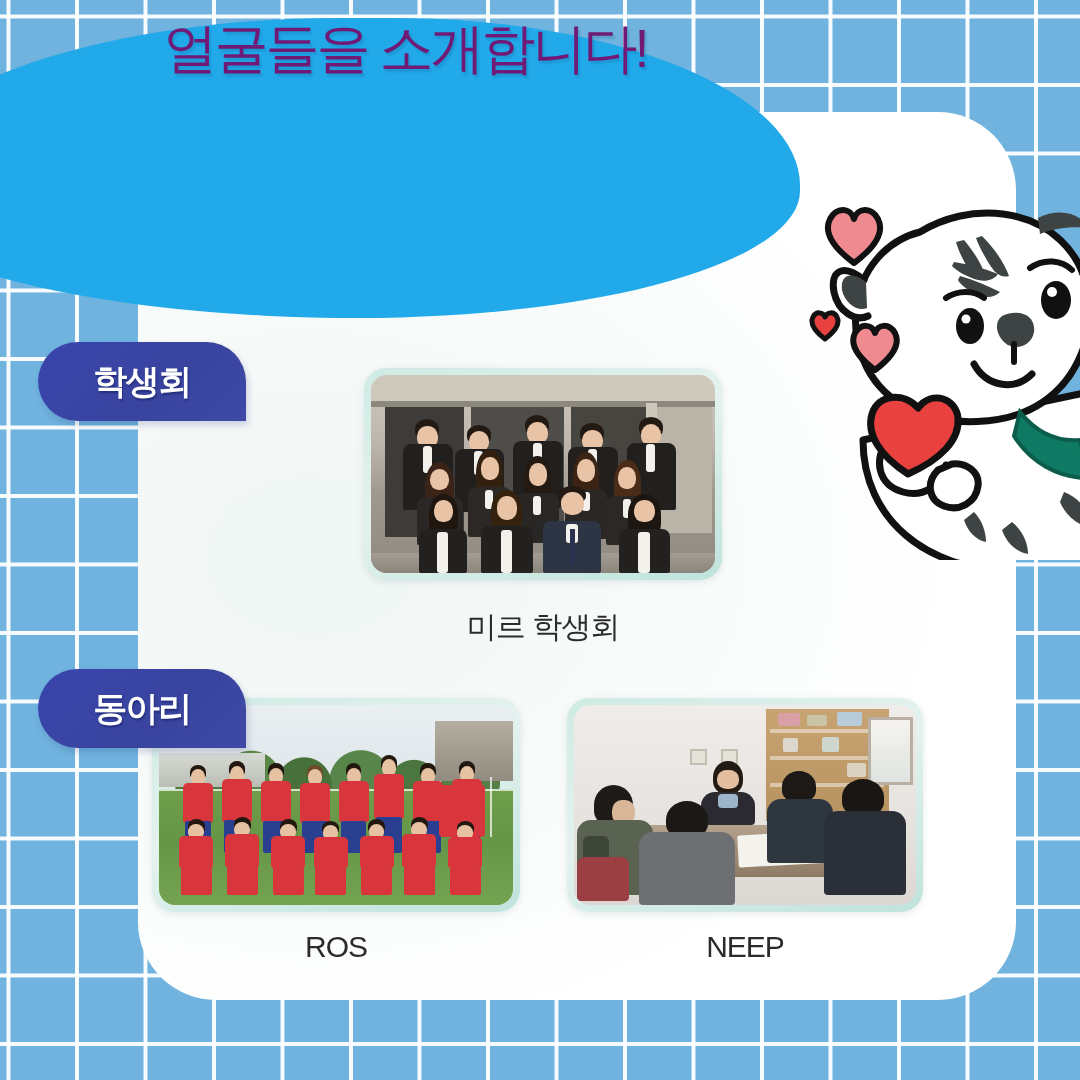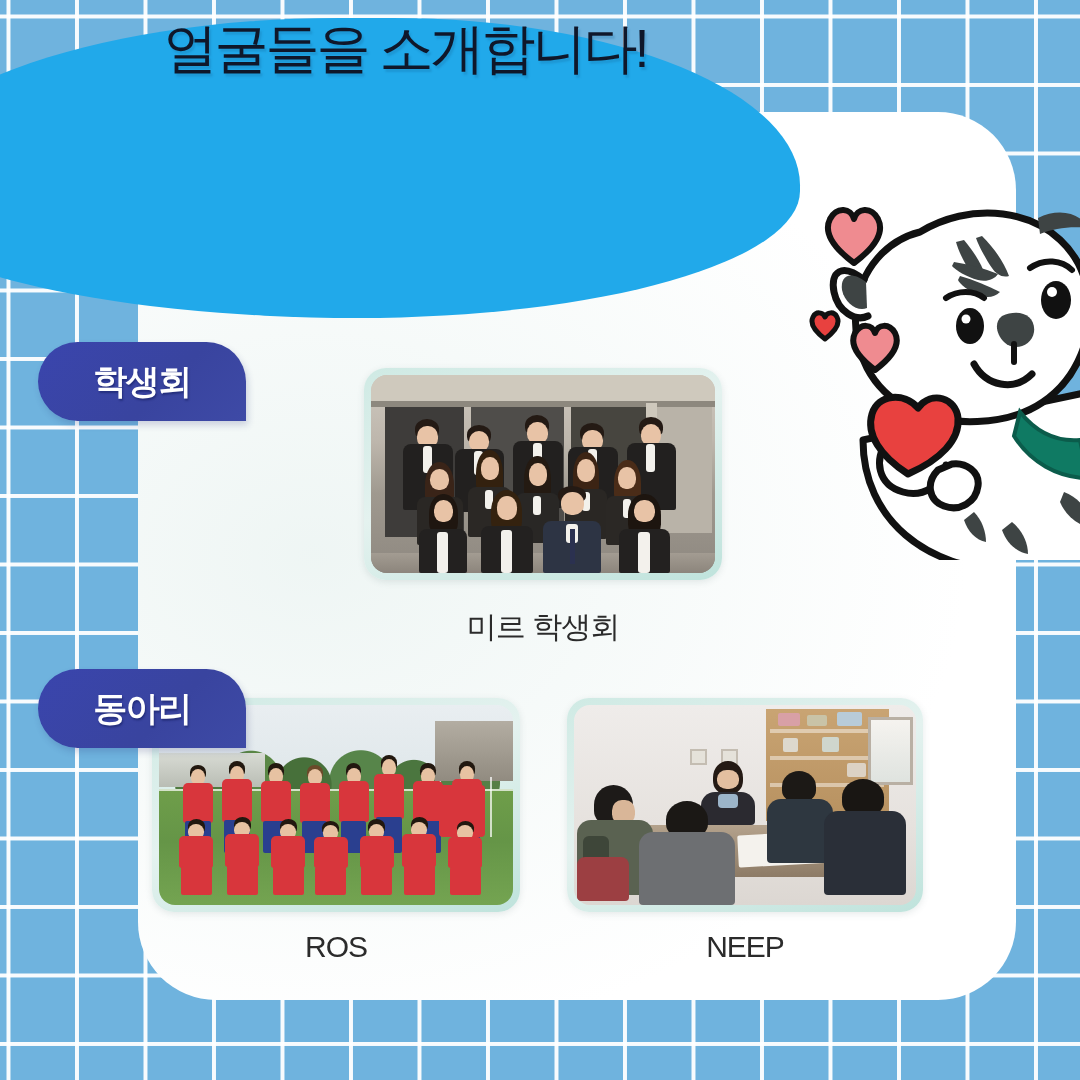--- a/index.html
+++ b/index.html
@@ -72,21 +72,21 @@
     color:#ffffff;
     letter-spacing:-3px;
     margin-top:14px;
     line-height:1.05;
     text-shadow:2px 3px 2px rgba(20,100,150,.28);
   }
   #headline-line1 .suffix{ font-weight:normal; font-size:46px; letter-spacing:-2px; }
 
   #headline-line2{
     font-size:54px;
-    color:#0f172a;
+    color:#701a75;
     letter-spacing:-3px;
     line-height:1.12;
     font-weight:normal;
     text-shadow:2px 3px 2px rgba(20,100,150,.25);
   }
 
   
   .section-badge{
     position:absolute;
     left:38px;

